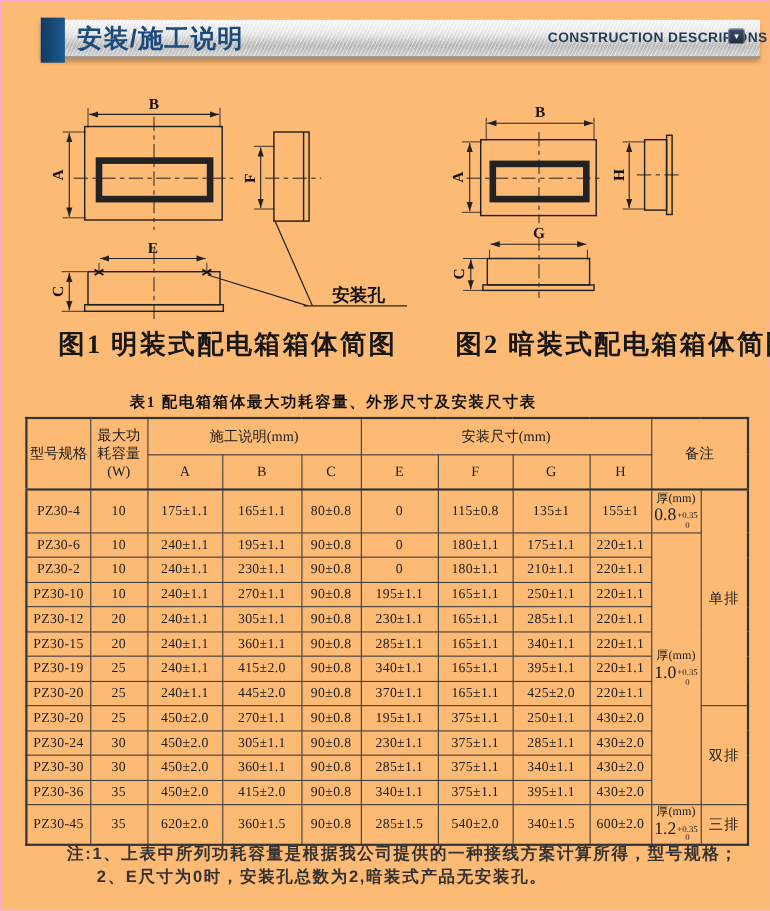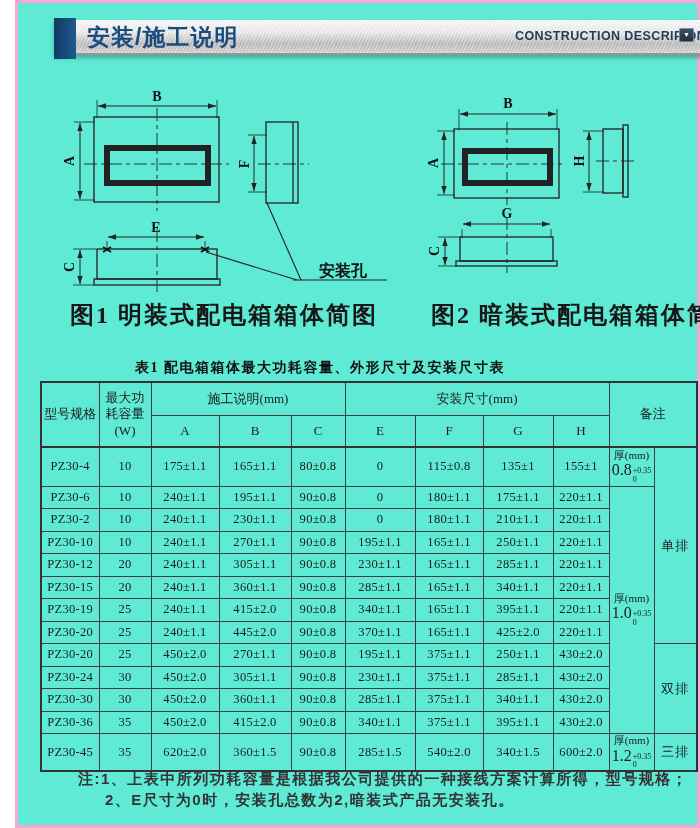--- a/index.html
+++ b/index.html
@@ -1,20 +1,20 @@
 <!DOCTYPE html>
 <html><head>
 <meta charset="utf-8">
 <style>
   html,body{margin:0;padding:0;}
   body{
     width:700px;height:828px;background:#ffffff;position:relative;overflow:hidden;
     font-family:"Liberation Serif","DejaVu Serif",serif;color:#1c1c1c;
   }
-  .page{position:absolute;inset:0;border:3px solid #f9a8d4;box-sizing:border-box;background:#5eead4;margin-left:15px;}
+  .page{position:absolute;inset:0;border:1px solid #f9a8d4;box-sizing:border-box;background:#fdba74;}
 
   
   .hbar{position:absolute;left:36px;top:17px;width:654px;height:33px;
     background:linear-gradient(180deg,#fdfdfd 0%,#ededed 38%,#bfbfbf 72%,#d6d6d6 100%);
     border-bottom:2px solid #969696;box-shadow:0 3px 4px rgba(0,0,0,.25);}
   .hbar::before{content:"";position:absolute;inset:0;
     background:repeating-linear-gradient(115deg,rgba(255,255,255,.30) 0 1px,rgba(0,0,0,.035) 1px 3px);}
   .accent{position:absolute;left:36px;top:15px;width:22px;height:41px;
     background:linear-gradient(90deg,#113a63,#1e5a8e);z-index:3;}
   .htitle{position:absolute;left:69px;top:19px;z-index:4;font-family:"Liberation Sans","DejaVu Sans",sans-serif;
@@ -39,21 +39,21 @@
   table.spec thead{border-bottom:2px solid #333;}
   table.spec thead th{font-size:13px;line-height:1.25;}
   tr.h1{height:33px;} tr.h2{height:32px;}
   tbody tr{height:22.5px;font-size:12.5px;letter-spacing:.3px;}
   tbody tr:first-child{height:39px;}
   tbody tr:last-child{height:33px;}
   td.thick{font-size:11px;line-height:1.15;letter-spacing:0;}
   td.thick .tl{display:block;font-size:11px;}
   td.thick .tv{font-size:16px;}
   td.thick .tol{display:inline-flex;flex-direction:column;font-size:8px;line-height:1.1;
-    vertical-align:2px;margin-left:1px;text-align:left;}
+    vertical-align:2px;margin-left:1px;text-align:center;}
   td.thick .tol i{font-style:normal;}
   td.group{font-size:13px;letter-spacing:1px;}
 
   
   .notes{position:absolute;left:60px;top:765px;font-family:"Liberation Sans","DejaVu Sans",sans-serif;
     font-size:15px;font-weight:bold;color:#333;letter-spacing:1.5px;line-height:21px;}
   .note2{margin-left:27px;}
 </style>
 </head>
 <body>

